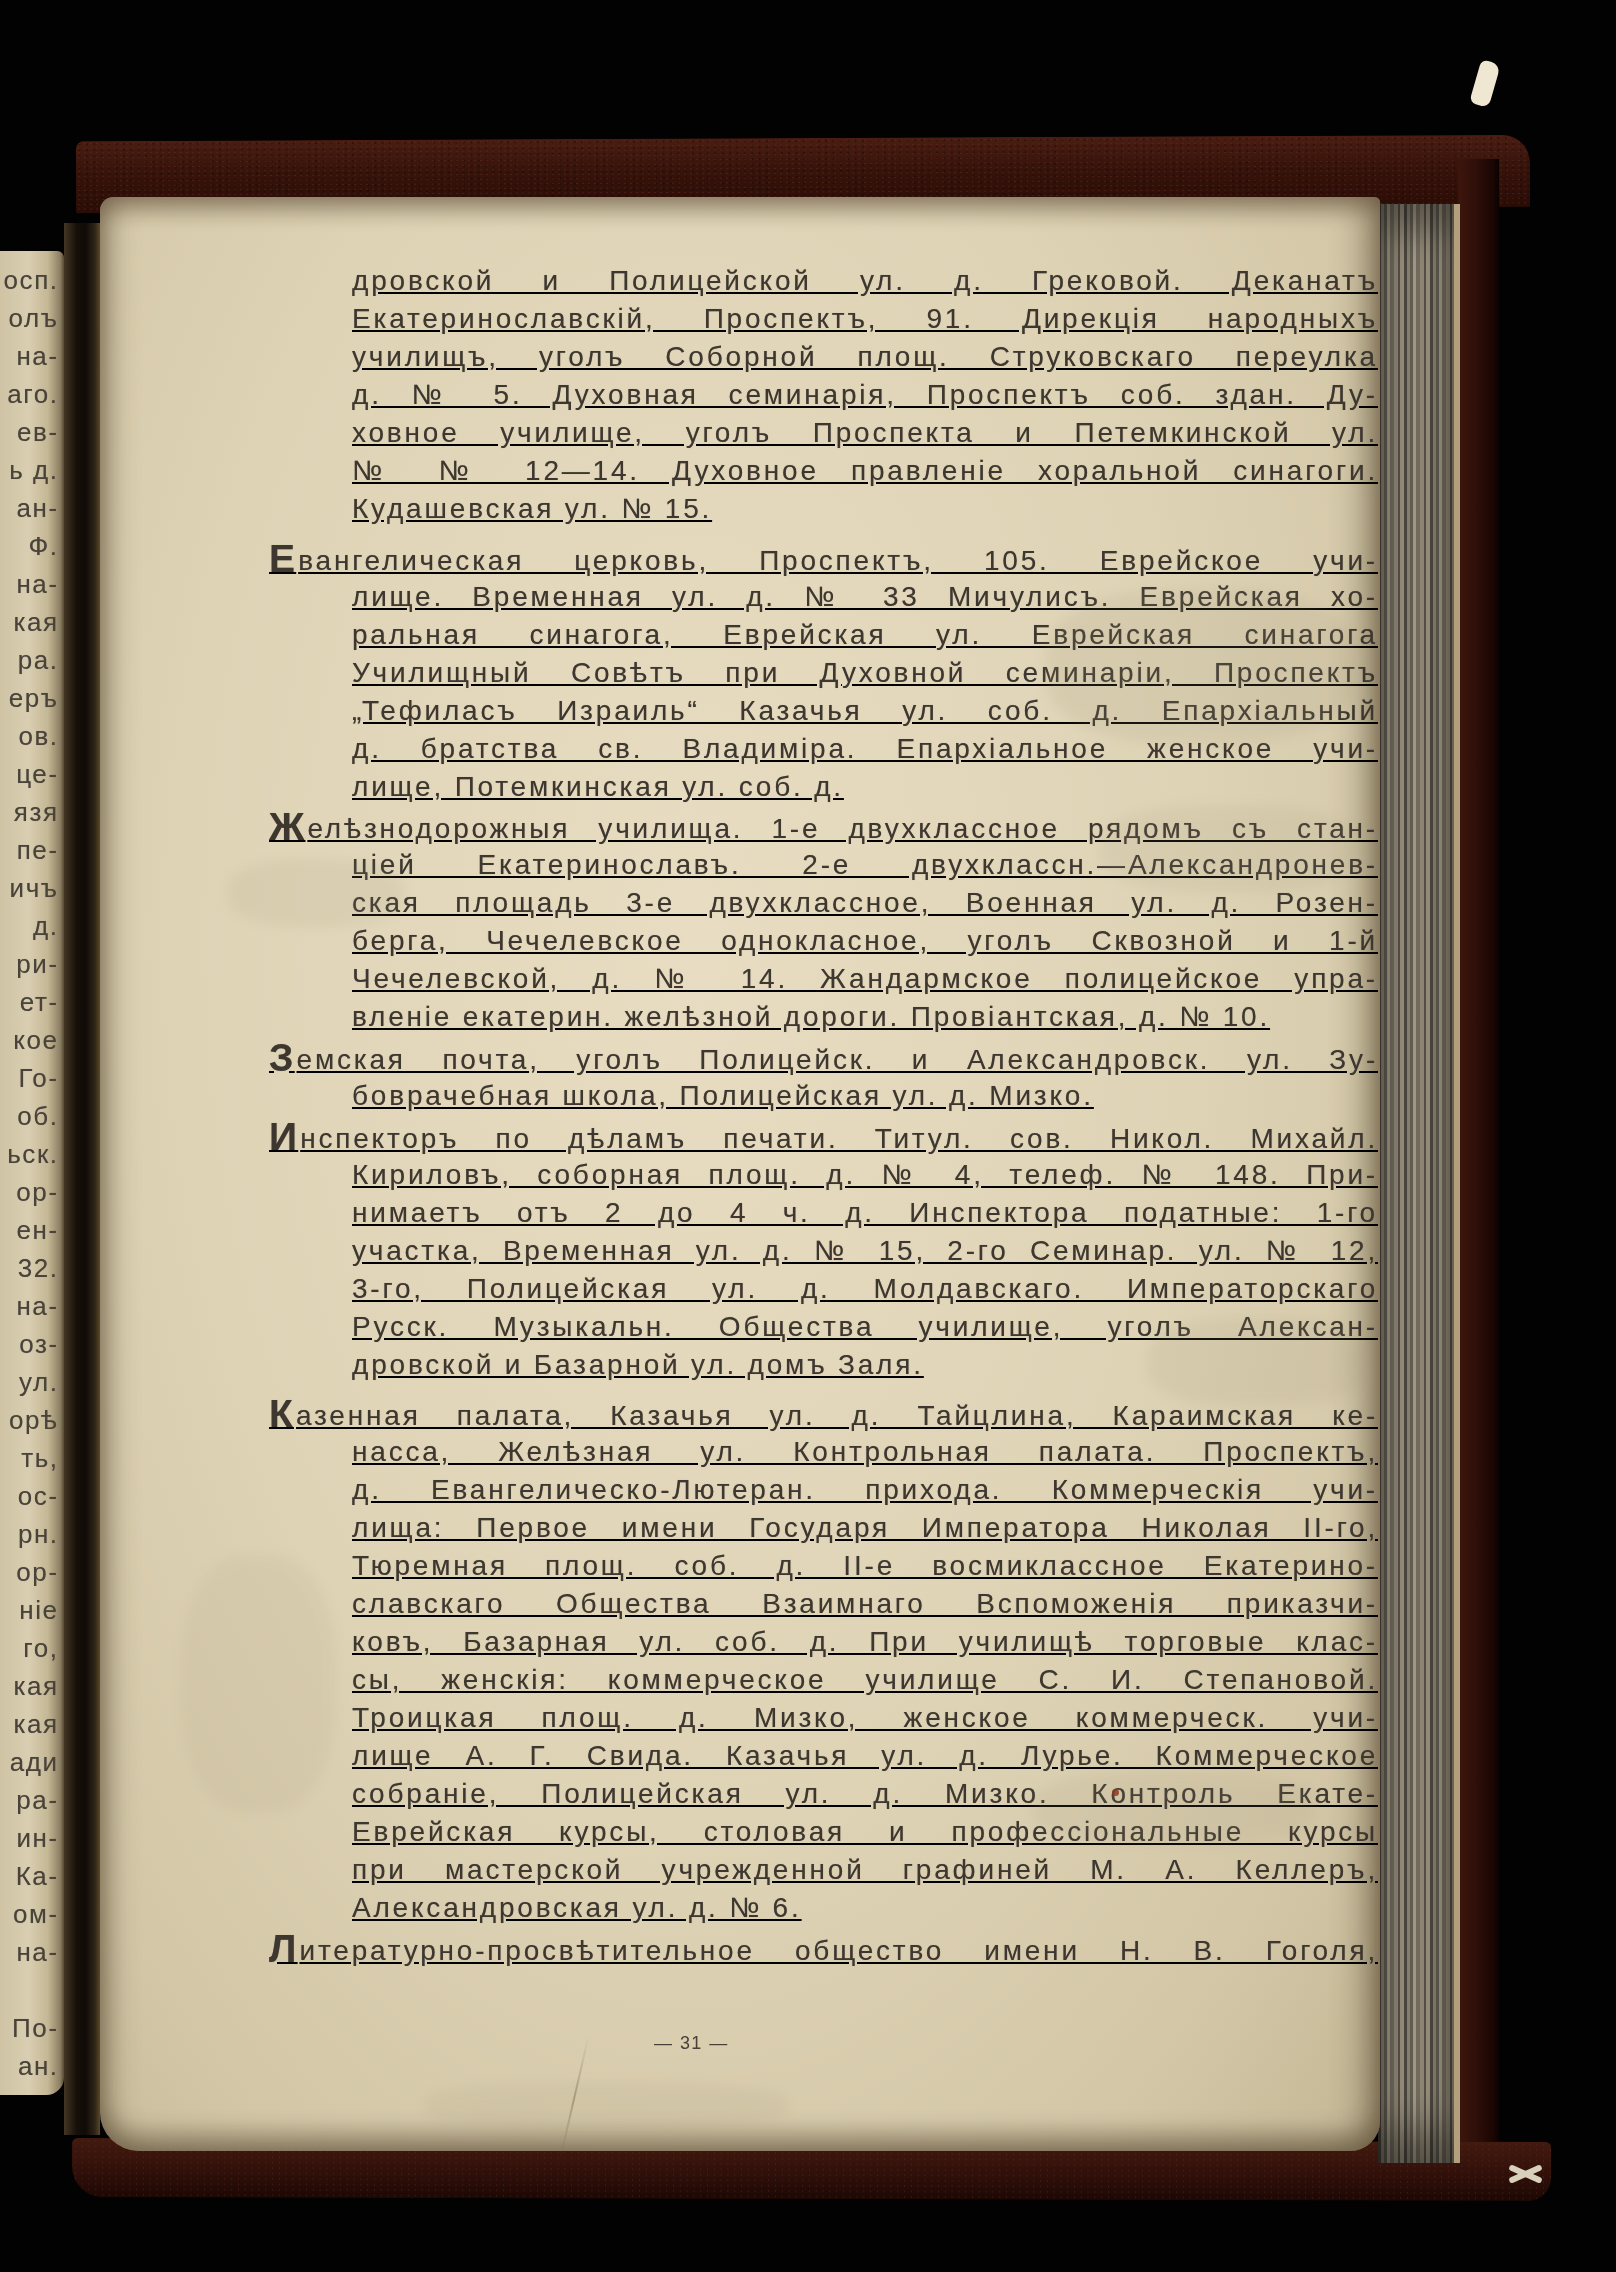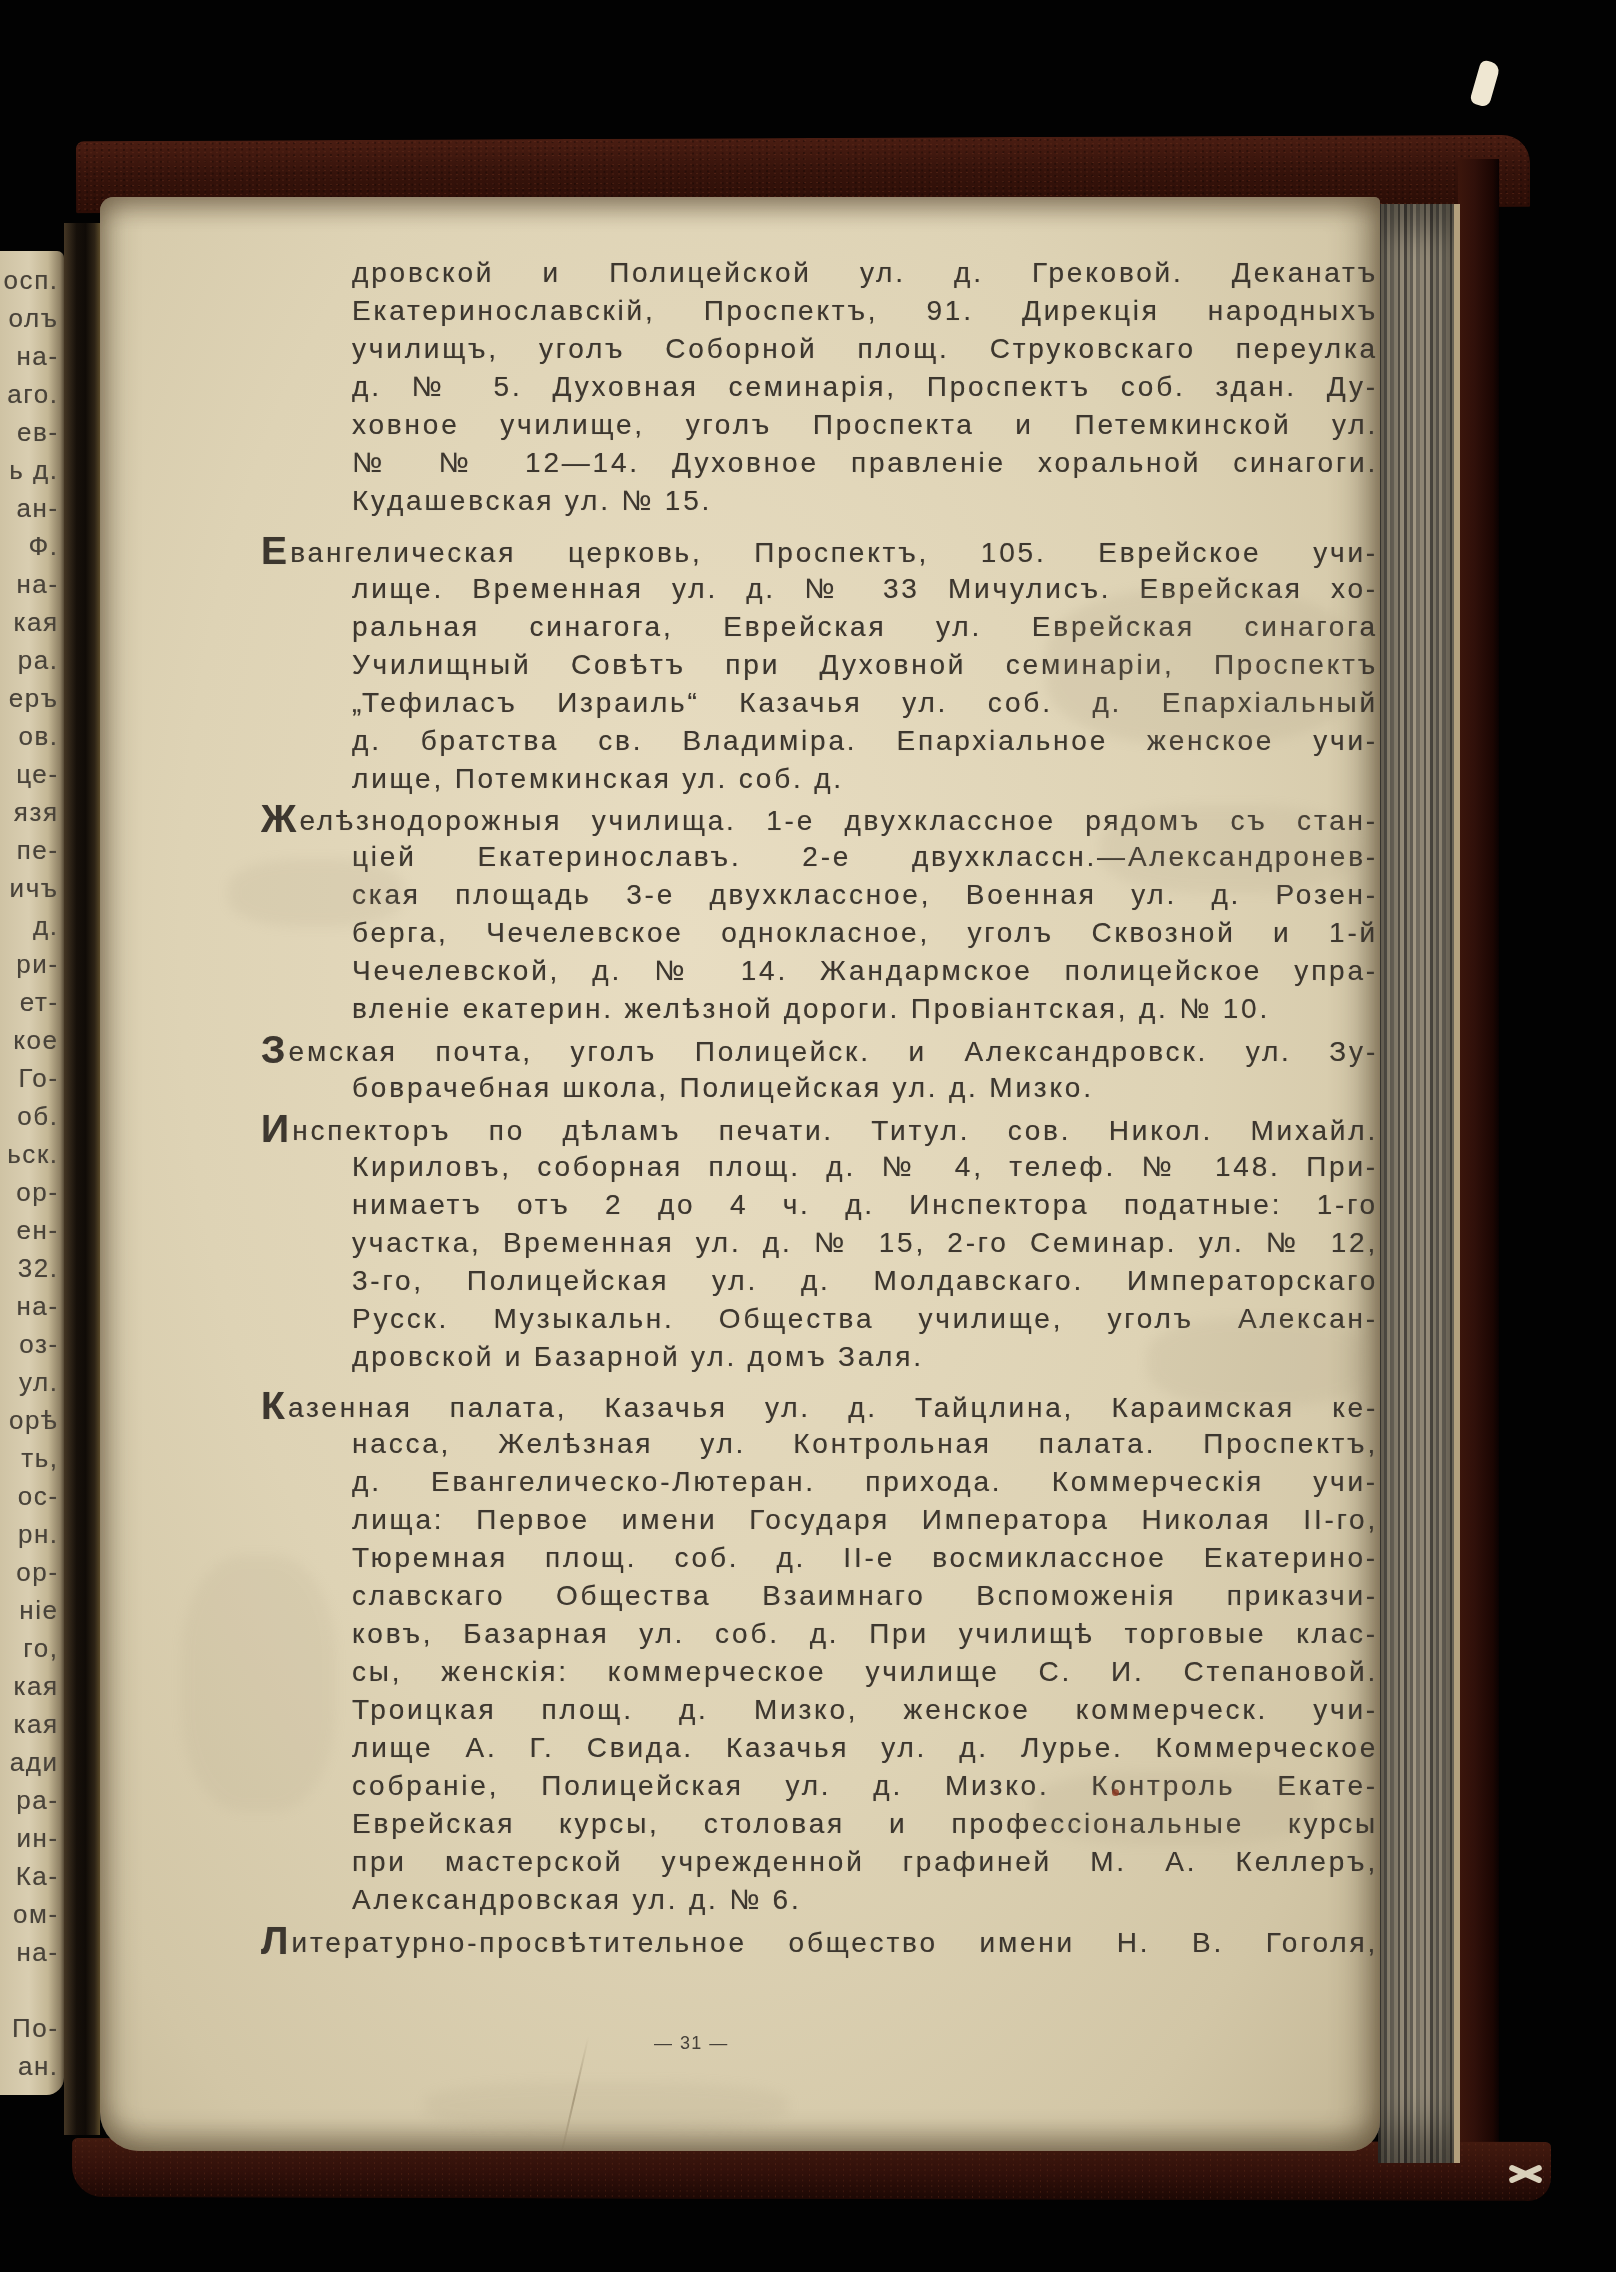--- a/index.html
+++ b/index.html
@@ -43,28 +43,28 @@
 
   
   .page { position:absolute; left:100px; top:197px; width:1280px; height:1954px;
     background:#ded3b5;
     background-image:radial-gradient(ellipse at 46% 38%, #e8ddc2 0%, #ded3b5 52%, #d2c6a6 82%, #c3b695 100%);
     border-radius:13.5px 5.4px 30px 39px; 
     box-shadow:inset 0 13.5px 20px rgba(62,40,20,.28), inset -20px 0 31px rgba(64,48,26,.33),
                inset 16px 0 26px rgba(64,48,26,.22), inset 0 -17.6px 23px rgba(52,36,18,.3); }
 
   
-  #text-column { position:absolute; left:157px; top:57px; width:1121px; }
+  #text-column { position:absolute; left:157px; top:65px; width:1121px;text-decoration:underline; }
   .entry { margin:0; }
   .entry + .entry { margin-top:2.7px; }
   .entry:nth-child(2), .entry:nth-child(6) { margin-top:11.5px; }
   .t-line { height:38px; line-height:38px; overflow:hidden; margin-left:95px;
     font-size:28px; letter-spacing:.10em; color:#3d372f; white-space:normal;
     text-shadow:0 0 0.7px rgba(61,55,47,.45); }
-  .t-line.first { margin-left:4px; }
+  .t-line.first { margin-left:12px; }
   .t-line .initial { font-size:39px; font-weight:bold; letter-spacing:.03em;
     margin-right:2px; vertical-align:-2px; }
   .t-line.just { text-align:justify; }
   .t-line.just::after { content:""; display:inline-block; width:100%; height:0; }
 
   
   #frag-col { position:absolute; right:5.4px; top:9.5px; width:58px; }
   .frag { height:38px; line-height:38px; overflow:hidden; text-align:right;
     font-size:26px; letter-spacing:.06em; color:#49433a; white-space:nowrap;
     text-shadow:0 0 0.7px rgba(70,64,55,.4); }

